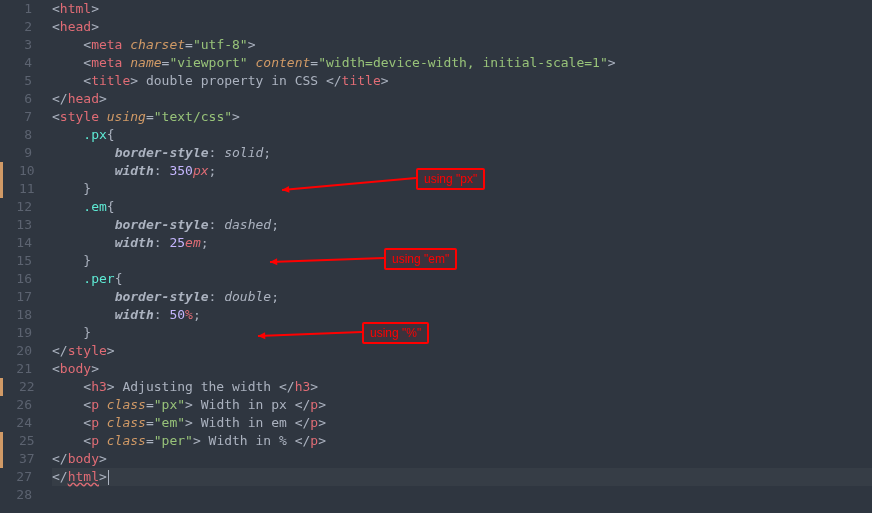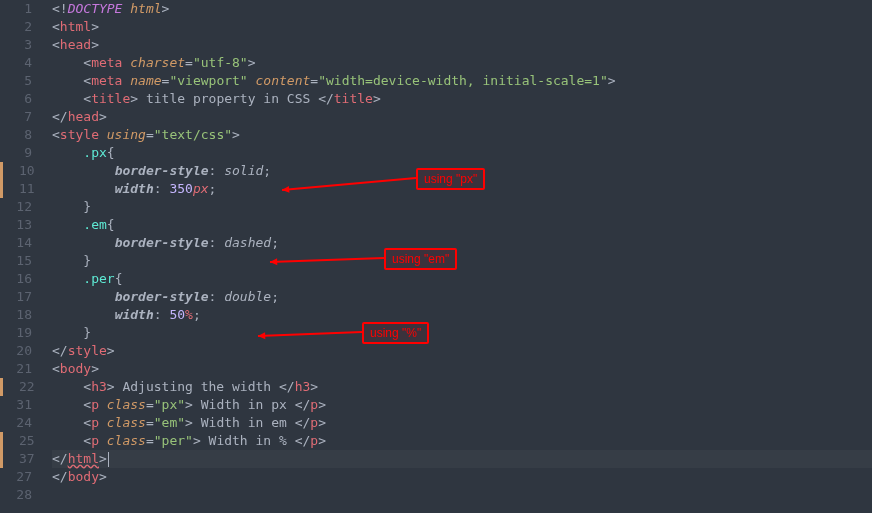--- a/index.html
+++ b/index.html
@@ -112,55 +112,55 @@
       <div class="ln">13</div>
       <div class="ln">14</div>
       <div class="ln">15</div>
       <div class="ln">16</div>
       <div class="ln">17</div>
       <div class="ln">18</div>
       <div class="ln">19</div>
       <div class="ln">20</div>
       <div class="ln">21</div>
       <div class="ln mod">22</div>
-      <div class="ln">31</div>
+      <div class="ln">26</div>
       <div class="ln">24</div>
       <div class="ln mod">25</div>
       <div class="ln mod">37</div>
       <div class="ln">27</div>
       <div class="ln">28</div>
     </div>
   <div class="code" id="code">
-    <div class="line"><span class="t-punc">&lt;!</span><span class="t-kw">DOCTYPE</span><span class="t-attr"> html</span><span class="t-punc">&gt;</span></div>
       <div class="line"><span class="t-punc">&lt;</span><span class="t-tag">html</span><span class="t-punc">&gt;</span></div>
       <div class="line"><span class="t-punc">&lt;</span><span class="t-tag">head</span><span class="t-punc">&gt;</span></div>
       <div class="line"><span class="t-text">    </span><span class="t-punc">&lt;</span><span class="t-tag">meta</span><span class="t-attr"> charset</span><span class="t-punc">=</span><span class="t-str">"utf-8"</span><span class="t-punc">&gt;</span></div>
       <div class="line"><span class="t-text">    </span><span class="t-punc">&lt;</span><span class="t-tag">meta</span><span class="t-attr"> name</span><span class="t-punc">=</span><span class="t-str">"viewport"</span><span class="t-attr"> content</span><span class="t-punc">=</span><span class="t-str">"width=device-width, initial-scale=1"</span><span class="t-punc">&gt;</span></div>
-      <div class="line"><span class="t-text">    </span><span class="t-punc">&lt;</span><span class="t-tag">title</span><span class="t-punc">&gt;</span><span class="t-text"> title property in CSS </span><span class="t-punc">&lt;/</span><span class="t-tag">title</span><span class="t-punc">&gt;</span></div>
+      <div class="line"><span class="t-text">    </span><span class="t-punc">&lt;</span><span class="t-tag">title</span><span class="t-punc">&gt;</span><span class="t-text"> double property in CSS </span><span class="t-punc">&lt;/</span><span class="t-tag">title</span><span class="t-punc">&gt;</span></div>
       <div class="line"><span class="t-punc">&lt;/</span><span class="t-tag">head</span><span class="t-punc">&gt;</span></div>
       <div class="line"><span class="t-punc">&lt;</span><span class="t-tag">style</span><span class="t-attr"> using</span><span class="t-punc">=</span><span class="t-str">"text/css"</span><span class="t-punc">&gt;</span></div>
       <div class="line"><span class="t-text">    </span><span class="t-sel">.px</span><span class="t-punc">{</span></div>
       <div class="line"><span class="t-text">        </span><span class="t-prop">border-style</span><span class="t-punc">: </span><span class="t-val">solid</span><span class="t-punc">;</span></div>
       <div class="line"><span class="t-text">        </span><span class="t-prop">width</span><span class="t-punc">: </span><span class="t-num">350</span><span class="t-unit">px</span><span class="t-punc">;</span></div>
       <div class="line"><span class="t-text">    </span><span class="t-punc">}</span></div>
       <div class="line"><span class="t-text">    </span><span class="t-sel">.em</span><span class="t-punc">{</span></div>
       <div class="line"><span class="t-text">        </span><span class="t-prop">border-style</span><span class="t-punc">: </span><span class="t-val">dashed</span><span class="t-punc">;</span></div>
+      <div class="line"><span class="t-text">        </span><span class="t-prop">width</span><span class="t-punc">: </span><span class="t-num">25</span><span class="t-unit">em</span><span class="t-punc">;</span></div>
       <div class="line"><span class="t-text">    </span><span class="t-punc">}</span></div>
       <div class="line"><span class="t-text">    </span><span class="t-sel">.per</span><span class="t-punc">{</span></div>
       <div class="line"><span class="t-text">        </span><span class="t-prop">border-style</span><span class="t-punc">: </span><span class="t-val">double</span><span class="t-punc">;</span></div>
       <div class="line"><span class="t-text">        </span><span class="t-prop">width</span><span class="t-punc">: </span><span class="t-num">50</span><span class="t-unit">%</span><span class="t-punc">;</span></div>
       <div class="line"><span class="t-text">    </span><span class="t-punc">}</span></div>
       <div class="line"><span class="t-punc">&lt;/</span><span class="t-tag">style</span><span class="t-punc">&gt;</span></div>
       <div class="line"><span class="t-punc">&lt;</span><span class="t-tag">body</span><span class="t-punc">&gt;</span></div>
       <div class="line"><span class="t-text">    </span><span class="t-punc">&lt;</span><span class="t-tag">h3</span><span class="t-punc">&gt;</span><span class="t-text"> Adjusting the width </span><span class="t-punc">&lt;/</span><span class="t-tag">h3</span><span class="t-punc">&gt;</span></div>
       <div class="line"><span class="t-text">    </span><span class="t-punc">&lt;</span><span class="t-tag">p</span><span class="t-attr"> class</span><span class="t-punc">=</span><span class="t-str">"px"</span><span class="t-punc">&gt;</span><span class="t-text"> Width in px </span><span class="t-punc">&lt;/</span><span class="t-tag">p</span><span class="t-punc">&gt;</span></div>
       <div class="line"><span class="t-text">    </span><span class="t-punc">&lt;</span><span class="t-tag">p</span><span class="t-attr"> class</span><span class="t-punc">=</span><span class="t-str">"em"</span><span class="t-punc">&gt;</span><span class="t-text"> Width in em </span><span class="t-punc">&lt;/</span><span class="t-tag">p</span><span class="t-punc">&gt;</span></div>
       <div class="line"><span class="t-text">    </span><span class="t-punc">&lt;</span><span class="t-tag">p</span><span class="t-attr"> class</span><span class="t-punc">=</span><span class="t-str">"per"</span><span class="t-punc">&gt;</span><span class="t-text"> Width in % </span><span class="t-punc">&lt;/</span><span class="t-tag">p</span><span class="t-punc">&gt;</span></div>
+      <div class="line"><span class="t-punc">&lt;/</span><span class="t-tag">body</span><span class="t-punc">&gt;</span></div>
       <div class="line hl"><span class="t-punc">&lt;/</span><span class="t-tag squiggle">html</span><span class="t-punc">&gt;</span><span class="cursor"></span></div>
-      <div class="line"><span class="t-punc">&lt;/</span><span class="t-tag">body</span><span class="t-punc">&gt;</span></div>
       <div class="overlay" id="overlay">
         <div class="annot" style="top: 168px; left: 374px;">using "px"</div>
         <svg class="arrow" width="154" height="32" style="left: 230px; top: 168px;">
           <line x1="144" y1="10" x2="10" y2="22" stroke="#ff0000" stroke-width="2"></line>
           <polygon points="10,22 16.869418858460868,17.899867740301275 17.488625085861663,24.814337279610143" fill="#ff0000"></polygon>
         </svg>
         <div class="annot" style="top: 248px; left: 342px;">using "em"</div>
         <svg class="arrow" width="134" height="24" style="left: 218px; top: 248px;">
           <line x1="124" y1="10" x2="10" y2="14" stroke="#ff0000" stroke-width="2"></line>
           <polygon points="10,14 17.081601107663108,10.27831681198619 17.32503515562064,17.21618717877578" fill="#ff0000"></polygon>

